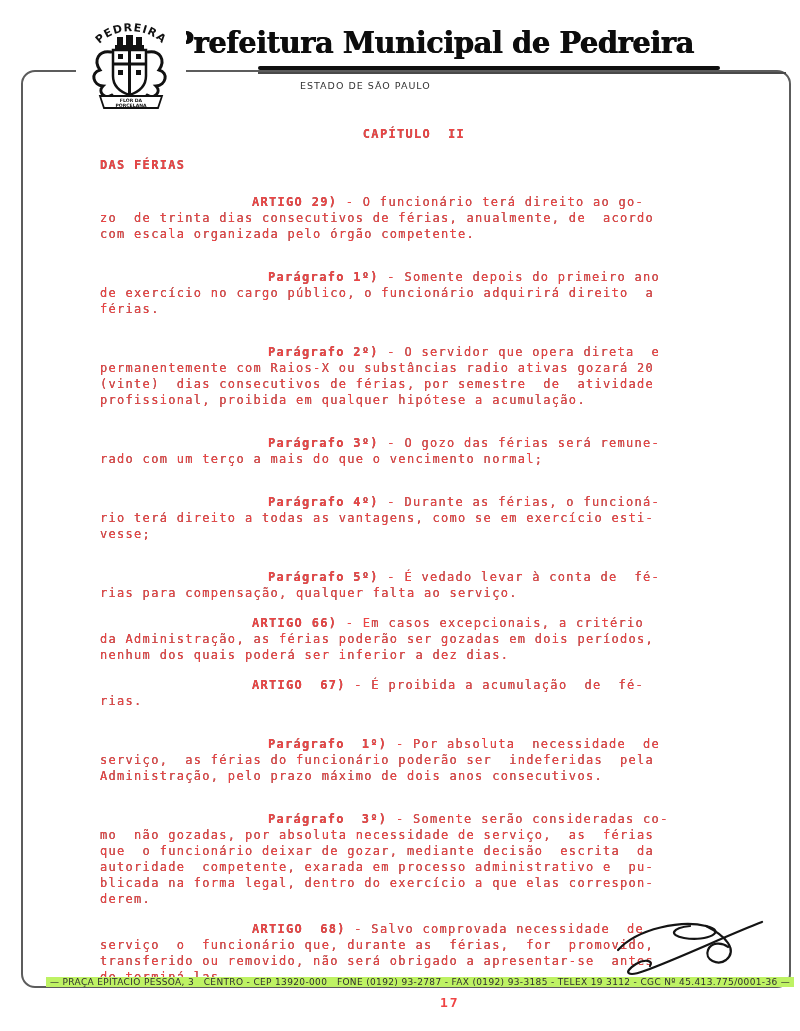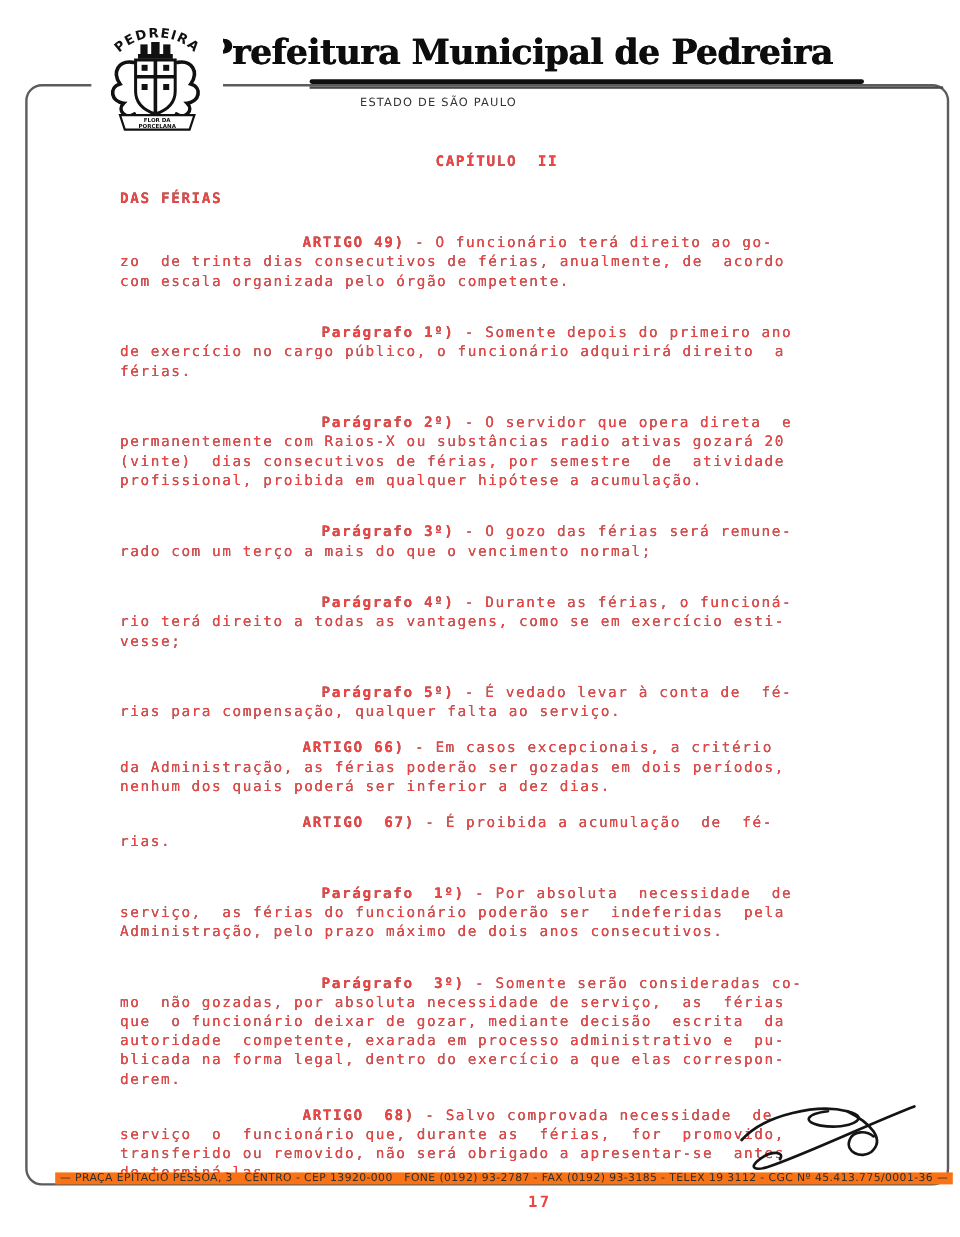--- a/index.html
+++ b/index.html
@@ -46,21 +46,21 @@
   p.para.indent-paragrafo{text-indent:168px;margin-top:27px;}
   .p-label{font-weight:bold;white-space:pre;}
   .p-text{white-space:pre;}
 
   
   .signature{position:absolute;left:610px;top:916px;width:162px;height:64px;z-index:2;}
 
   
   .address{
     position:absolute;left:46px;top:977px;z-index:2;
-    background:#f97316;padding:0 4px;
+    background:#bef264;padding:0 4px;
     font-family:"DejaVu Sans",sans-serif;font-size:9px;letter-spacing:0.35px;
     color:#2e2e2e;white-space:pre;font-weight:500;
   }
   .pagenum{
     position:absolute;left:440px;top:995px;z-index:2;
     font-size:13px;letter-spacing:2px;color:#ef4444;font-weight:bold;
   }
 </style>
 </head>
 <body>
@@ -107,21 +107,21 @@
 
   <div class="title">Prefeitura Municipal de Pedreira</div>
   <div class="rule-thin"></div>
   <div class="rule-thick"></div>
   <div class="subtitle">ESTADO DE SÃO PAULO</div>
 
   <main class="content">
     <div class="chapter">CAPÍTULO  II</div>
     <div class="chapter-title">DAS FÉRIAS</div>
     <div id="paragraphs">
-    <p class="para indent-artigo"><span class="p-label">ARTIGO 49)</span><span class="p-text"> - O funcionário terá direito ao go-
+    <p class="para indent-artigo"><span class="p-label">ARTIGO 29)</span><span class="p-text"> - O funcionário terá direito ao go-
 zo  de trinta dias consecutivos de férias, anualmente, de  acordo
 com escala organizada pelo órgão competente.</span></p>
 
     <p class="para indent-paragrafo"><span class="p-label">Parágrafo 1º)</span><span class="p-text"> - Somente depois do primeiro ano
 de exercício no cargo público, o funcionário adquirirá direito  a
 férias.</span></p>
 
     <p class="para indent-paragrafo"><span class="p-label">Parágrafo 2º)</span><span class="p-text"> - O servidor que opera direta  e
 permanentemente com Raios-X ou substâncias radio ativas gozará 20
 (vinte)  dias consecutivos de férias, por semestre  de  atividade

